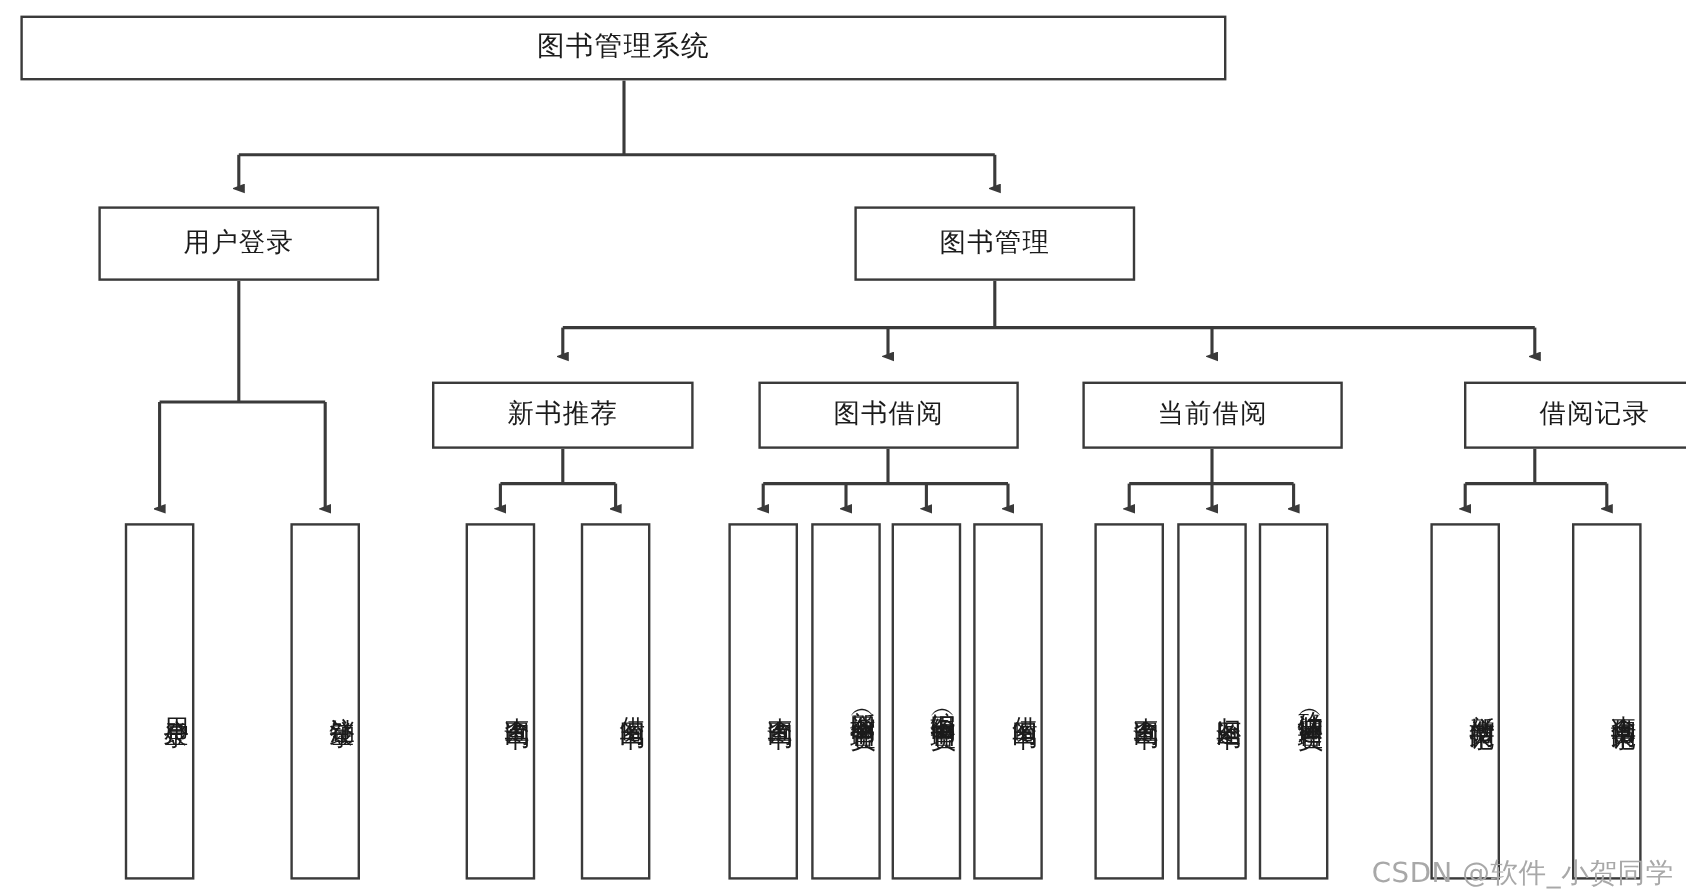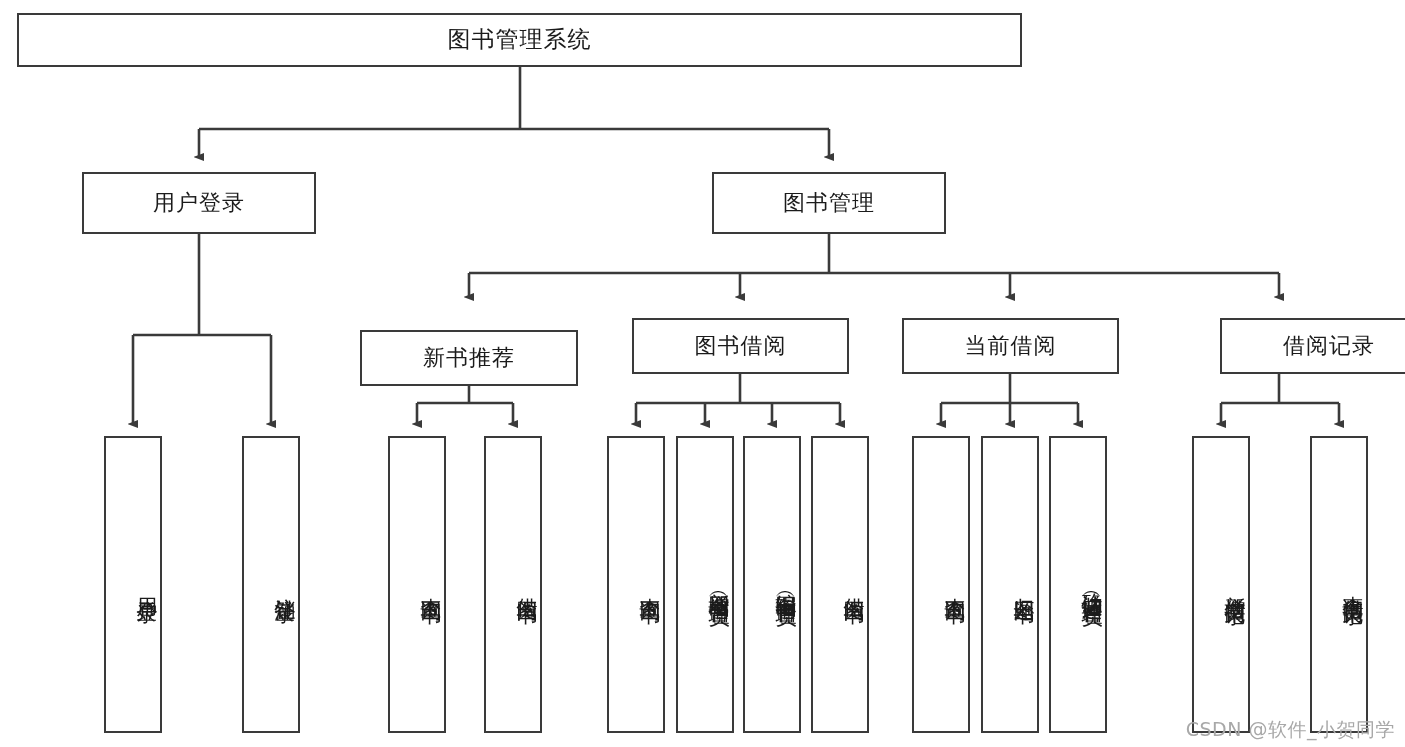--- a/index.html
+++ b/index.html
@@ -42,21 +42,21 @@
   .node.vert > span{
     display:block;
     writing-mode:vertical-rl;
     text-orientation:upright;
   }
   .node.root{font-size:23px;}
   .watermark{
     position:absolute;
     right:10px;
     bottom:4px;
-    font-size:19px;
+    font-size:23px;
     color:#a8a8a8;
     letter-spacing:0.5px;
     white-space:nowrap;
     pointer-events:none;
     font-family:"DejaVu Sans","Liberation Sans",sans-serif;
   }
   svg.links{
     position:absolute;left:0;top:0;width:1405px;height:747px;
     pointer-events:none;
   }
@@ -122,21 +122,21 @@
   </div>
 
   <div class="node horiz" style="left:82px;top:172px;width:234px;height:62px;">
     <span>用户登录</span>
   </div>
 
   <div class="node horiz" style="left:712px;top:172px;width:234px;height:62px;text-align:right;">
     <span>图书管理</span>
   </div>
 
-  <div class="node horiz" style="left:360px;top:330px;width:218px;height:56px;align-items:center;">
+  <div class="node horiz" style="left:360px;top:318px;width:218px;height:56px;align-items:center;">
     <span>新书推荐</span>
   </div>
 
   <div class="node horiz" style="left:902px;top:318px;width:217px;height:56px;">
     <span>当前借阅</span>
   </div>
 
   <div class="node horiz" style="left:632px;top:318px;width:217px;height:56px;">
     <span>图书借阅</span>
   </div>

